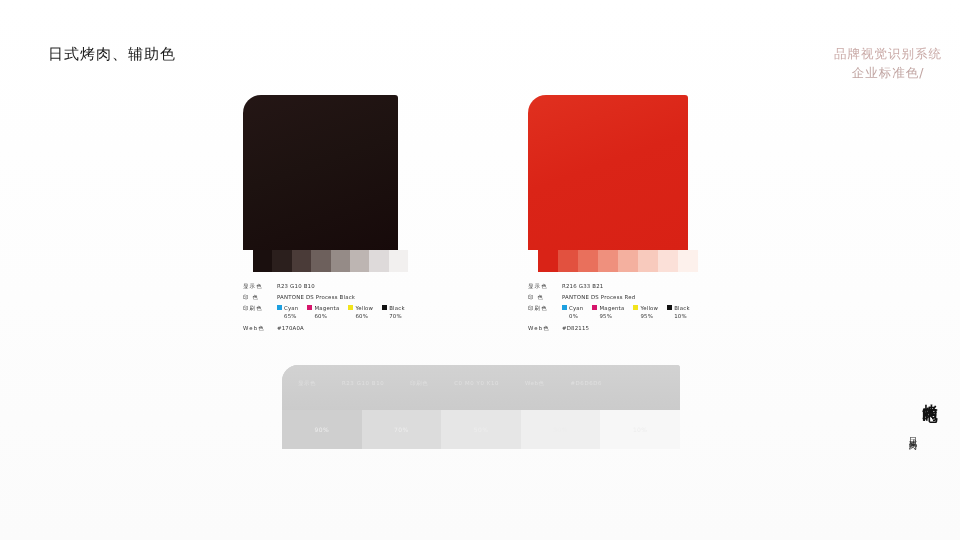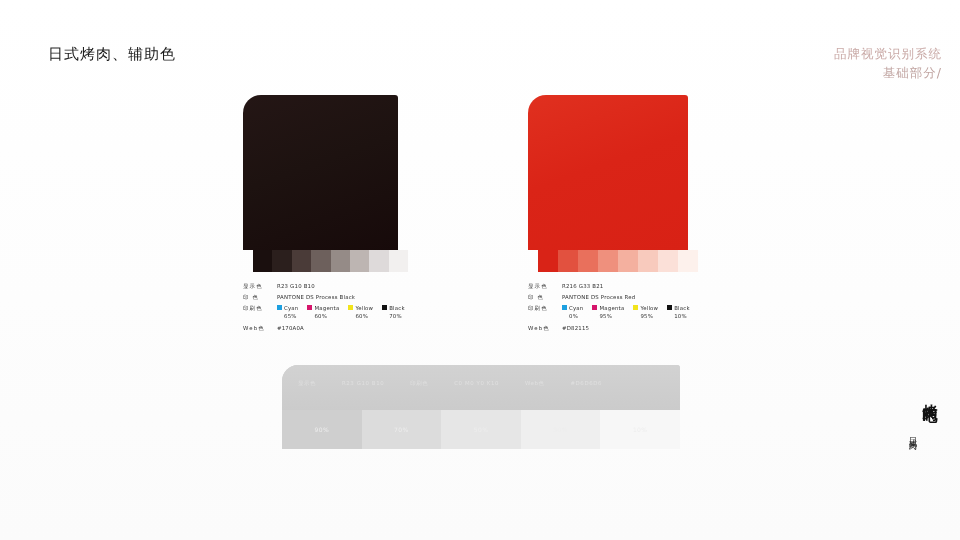--- a/index.html
+++ b/index.html
@@ -30,21 +30,21 @@
     top: 45px;
     font-size: 15px;
     letter-spacing: 1px;
     color: #1b1b1b;
     white-space: nowrap;
   }
   .header-right {
     position: absolute;
     right: 18px;
     top: 44px;
-    text-align: right;
+    text-align: center;
     color: #c9a9a6;
     font-size: 12.5px;
     letter-spacing: 1px;
     line-height: 19px;
   }
   .header-right .l2 { color: #c0a4a1; }
 
   
   .swatch-block { position: absolute; }
   #swatch-dark { left: 243px; top: 95px; width: 155px; }
@@ -182,21 +182,21 @@
 </style>
 </head>
 <body>
 
 <div class="page">
 
   <div class="page-title">日式烤肉、辅助色</div>
 
   <div class="header-right">
     <div class="l1">品牌视觉识别系统</div>
-    <div class="l2">基础部分/</div>
+    <div class="l2">企业标准色/</div>
   </div>
 
   <div class="swatch-block" id="swatch-dark">
     <div class="swatch-main"></div>
     <div class="tint-strip">
       <div class="tint" style="background:#1a0f0e"></div>
       <div class="tint" style="background:#2b1f1d"></div>
       <div class="tint" style="background:#4a3b38"></div>
       <div class="tint" style="background:#6d605c"></div>
       <div class="tint" style="background:#958b87"></div>

